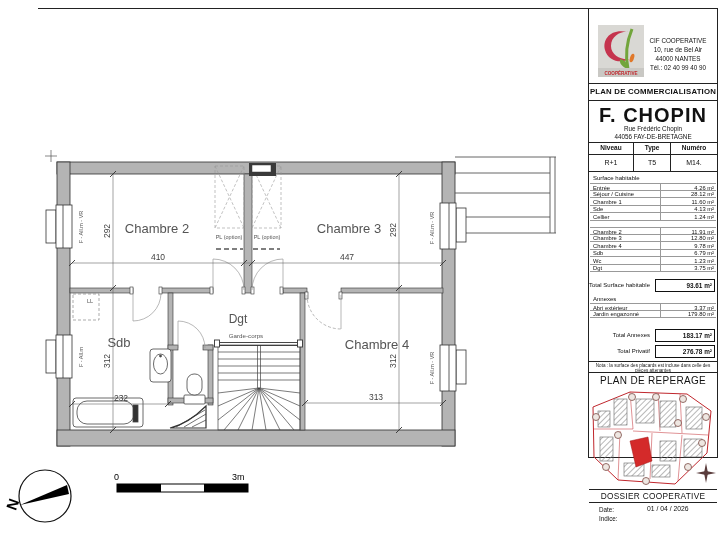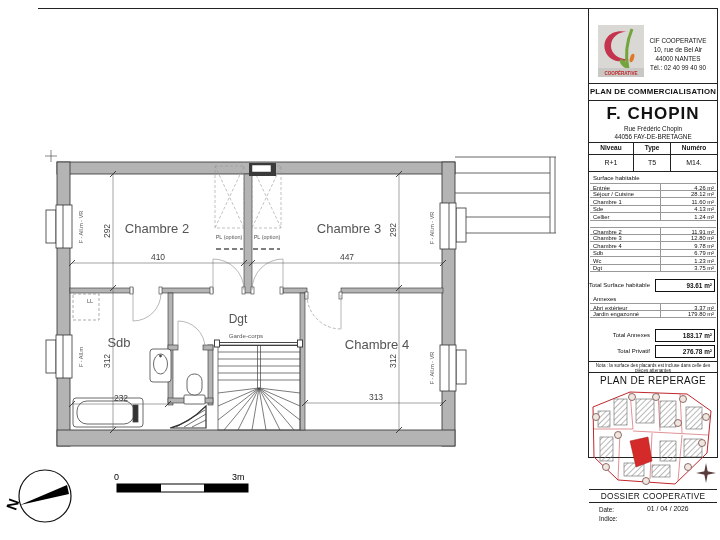--- a/index.html
+++ b/index.html
@@ -6,21 +6,21 @@
   #sheet{position:relative;width:720px;height:540px;background:#fff;overflow:hidden;
          font-family:"Liberation Sans",sans-serif;color:#111;}
   .abs{position:absolute;}
   #top-border{left:38px;top:8px;width:680px;height:0;border-top:1px solid #222;}
   
   #titleblock{left:588px;top:8px;width:130px;height:450px;border:1px solid #222;background:#fff;box-sizing:border-box;}
   .tb-line{position:absolute;left:0;right:0;height:0;border-top:1px solid #222;}
   .tb-center{left:0;right:0;text-align:center;}
   #tb-address{left:52px;top:27px;right:2px;font-size:6.3px;line-height:9px;text-align:center;color:#111;}
   #tb-doc-title{top:78px;font-size:7.8px;font-weight:bold;letter-spacing:.2px;}
-  #tb-lot-name{top:95px;font-size:17px;font-weight:bold;letter-spacing:1px;}
+  #tb-lot-name{top:95px;font-size:20px;font-weight:bold;letter-spacing:1px;}
   #tb-street{top:116px;font-size:6.3px;}
   #tb-city{top:123.5px;font-size:6.3px;}
   
   #unit-table{left:0;top:133px;width:128px;height:29px;}
   .ut-row{position:absolute;left:0;right:0;display:flex;}
   .ut-cell{box-sizing:border-box;text-align:center;}
   .ut-c1{width:44px;} .ut-c2{width:38px;border-left:1px solid #222;border-right:1px solid #222;} .ut-c3{flex:1;}
   #ut-head{top:0;height:12px;font-size:6.5px;font-weight:bold;line-height:12px;border-bottom:1px solid #222;}
   #ut-data{top:12px;height:17px;font-size:7px;line-height:17px;}
   .sec-label{font-size:6px;color:#111;}

